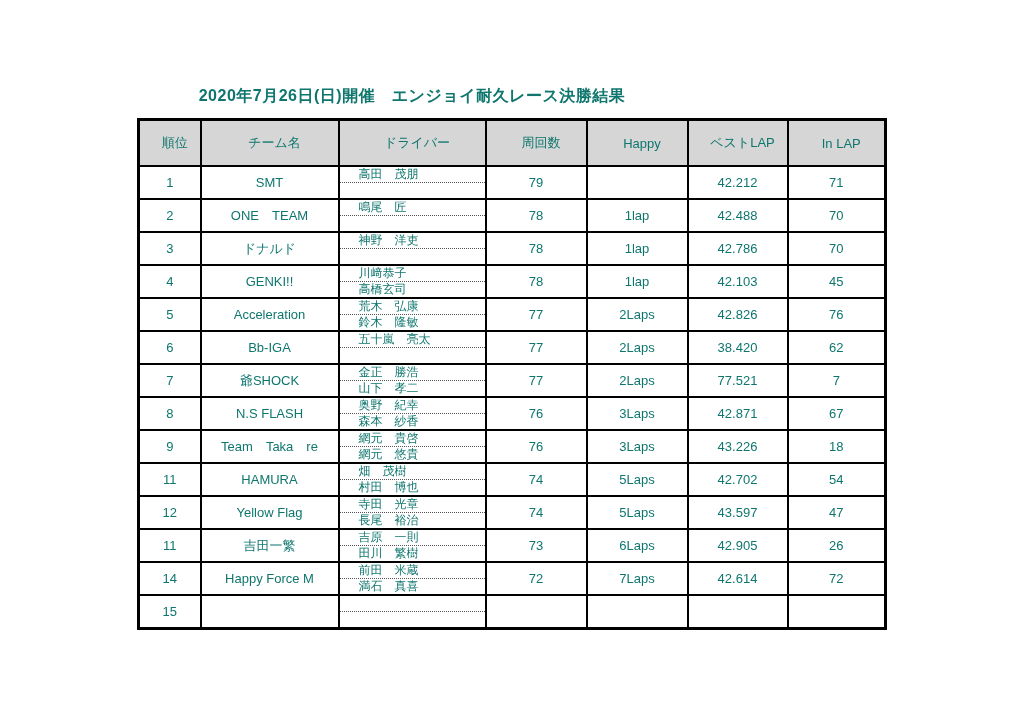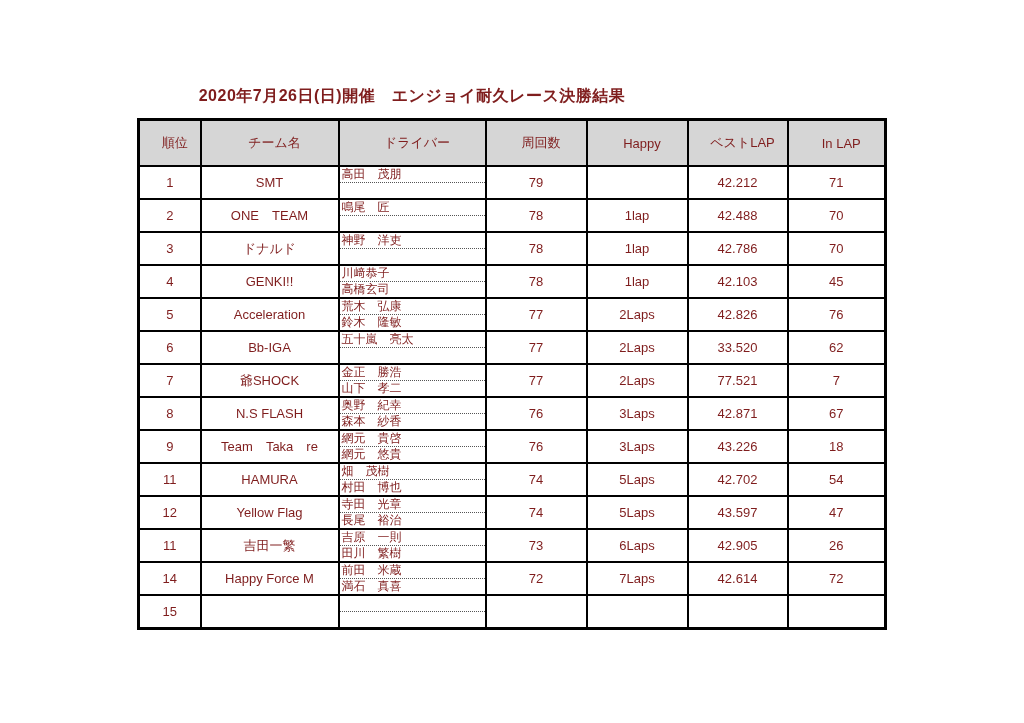--- a/index.html
+++ b/index.html
@@ -1,21 +1,21 @@
 <!DOCTYPE html>
 <html><head>
 <meta charset="utf-8">
 <style>
   html,body{margin:0;padding:0;background:#e8e8e8;}
   .canvas{
     position:relative;
     width:1024px;height:723px;
     background:#ffffff;
     font-family:"Liberation Sans","DejaVu Sans",sans-serif;
-    color:#7f1d1d;
+    color:#0f766e;
     overflow:hidden;
   }
   .page-title{
     position:absolute;left:137px;top:86px;width:550px;
     text-align:center;font-size:16px;font-weight:bold;letter-spacing:.5px;
     white-space:nowrap;
   }
   .cond{
     position:absolute;top:74px;text-align:center;
     font-size:14px;font-weight:bold;line-height:19px;margin-top:48px;
@@ -32,21 +32,21 @@
   }
   .results thead th{
     background:#d6d6d6;height:44px;font-size:13px;font-weight:normal;
     text-align:center;vertical-align:middle;padding-left:10px;
   }
   .results tbody td{height:30px;font-size:13px;vertical-align:middle;}
   .cell-center{text-align:center;}
   .driver-cell{vertical-align:top !important;}
   .dline{
     height:15px;line-height:15px;font-size:12px;
-    padding-left:2px;white-space:nowrap;overflow:hidden;text-align:left;
+    padding-left:19px;white-space:nowrap;overflow:hidden;text-align:left;
   }
   .dline.first{border-bottom:1px dotted #555;}
 </style>
 </head>
 <body>
 
 <div class="canvas">
 
   <div class="page-title">2020年7月26日(日)開催　エンジョイ耐久レース決勝結果</div>
 
@@ -149,21 +149,21 @@
 
     <tr>
       <td class="cell-center">6</td>
       <td class="cell-center">Bb-IGA</td>
       <td class="driver-cell">
         <div class="dline first">五十嵐　亮太</div>
         <div class="dline"></div>
       </td>
       <td class="cell-center">77</td>
       <td class="cell-center">2Laps</td>
-      <td class="cell-center">33.520</td>
+      <td class="cell-center">38.420</td>
       <td class="cell-center">62</td>
     </tr>
 
     <tr>
       <td class="cell-center">7</td>
       <td class="cell-center">爺SHOCK</td>
       <td class="driver-cell">
         <div class="dline first">金正　勝浩</div>
         <div class="dline">山下　孝二</div>
       </td>

